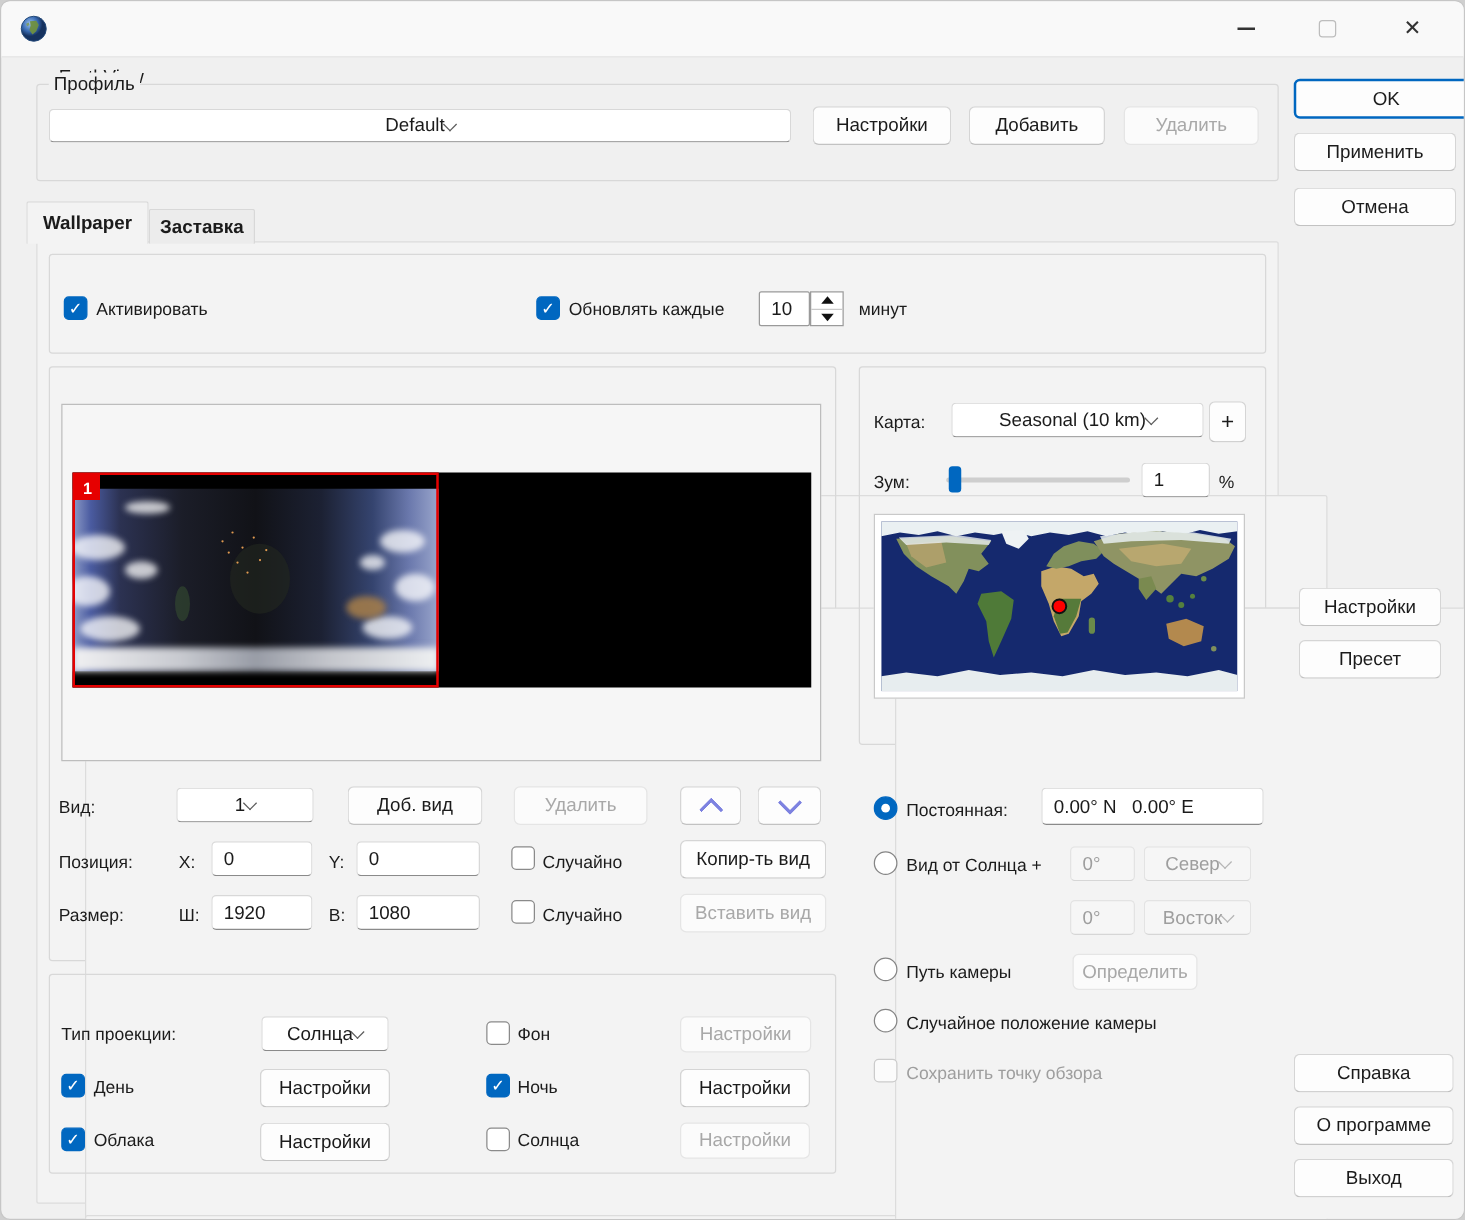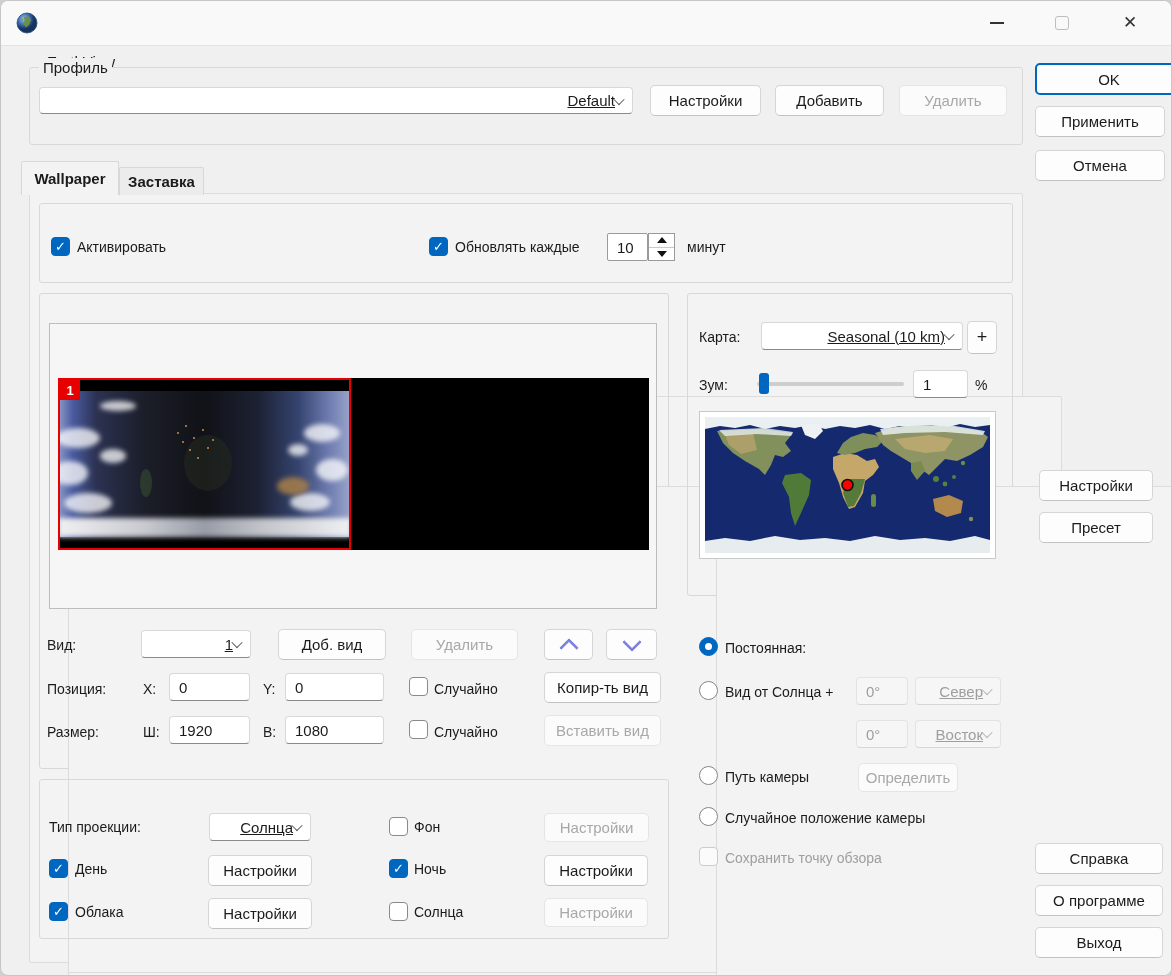--- a/index.html
+++ b/index.html
@@ -29,21 +29,21 @@
        border:1px solid #d5d5d5;border-bottom-color:#c2c2c2;border-radius:5px;font-size:15px;color:#1b1b1b;
        box-sizing:border-box;cursor:default;white-space:nowrap;}
   .btn.dis{color:#a8a8a8;background:#fbfbfb;border-color:#e5e5e5;}
   .btn.default{border:2px solid #0067c0;}
   
   .field{position:absolute;background:#fff;border:1px solid #d8d8d8;border-bottom:1px solid #8a8a8a;border-radius:4px;
          font-size:15px;color:#1b1b1b;box-sizing:border-box;display:flex;align-items:center;padding:0 9px;white-space:pre;}
   input.field{font-family:"Liberation Sans",sans-serif;outline:none;}
   .field.dis{background:#f6f6f6;color:#9e9e9e;border-color:#e3e3e3;border-bottom-color:#d6d6d6;}
   .select{position:absolute;background:#fff;border:1px solid #d8d8d8;border-bottom:1px solid #8a8a8a;border-radius:4px;
-          font-size:15px;display:flex;align-items:center;justify-content:flex-end;padding:0 9px;box-sizing:border-box;text-decoration:underline;}
+          font-size:15px;display:flex;align-items:center;justify-content:center;padding:0 9px;box-sizing:border-box;}
   .select.dis{background:#f6f6f6;color:#9e9e9e;border-color:#e3e3e3;border-bottom-color:#d6d6d6;}
   .chev{width:7px;height:7px;border-right:1.6px solid #5c5c5c;border-bottom:1.6px solid #5c5c5c;
         transform:rotate(45deg) translate(-1px,-1px);flex:0 0 auto;}
   .select.dis .chev{border-color:#b5b5b5;}
   
   .cb{position:absolute;width:19px;height:19px;border:1px solid #8a8a8a;border-radius:4px;background:#fff;
       box-sizing:border-box;display:flex;align-items:center;justify-content:center;}
   .cb.checked{background:#0067c0;border-color:#0067c0;}
   .cb .mark{color:#fff;font-size:13px;line-height:13px;}
   .cb.dis{border-color:#cbcbcb;background:#fbfbfb;}
@@ -306,20 +306,21 @@
           <circle cx="258" cy="46" r="2.2" fill="#6a8a4a"></circle>
         <path d="M228,82 L244,78 L258,84 L256,96 L242,100 L230,94 Z" fill="#b3894e"></path>
         <circle cx="266" cy="102" r="2.2" fill="#7f8f5c"></circle>
       </g>
       <circle cx="142.5" cy="68" r="5.5" fill="#ff0000" stroke="#111" stroke-width="1.6"></circle>
     </svg>
   </div>
 
   <span class="radio checked" style="left:698px;top:636px"></span>
   <span class="label" style="left:724px;top:637px">Постоянная:</span>
+  <div class="field" style="left:832px;top:629px;width:178px;height:30px">0.00° N   0.00° E</div>
 
   <span class="radio" style="left:698px;top:680px"></span>
   <span class="label" style="left:724px;top:681px">Вид от Солнца +</span>
   <div class="field dis" style="left:855px;top:676px;width:52px;height:28px">0°</div>
   <div class="select dis" style="left:914px;top:676px;width:86px;height:28px">
     <span>Север</span>
     <span class="chev"></span>
   </div>
   <div class="field dis" style="left:855px;top:719px;width:52px;height:28px">0°</div>
   <div class="select dis" style="left:914px;top:719px;width:86px;height:28px">

